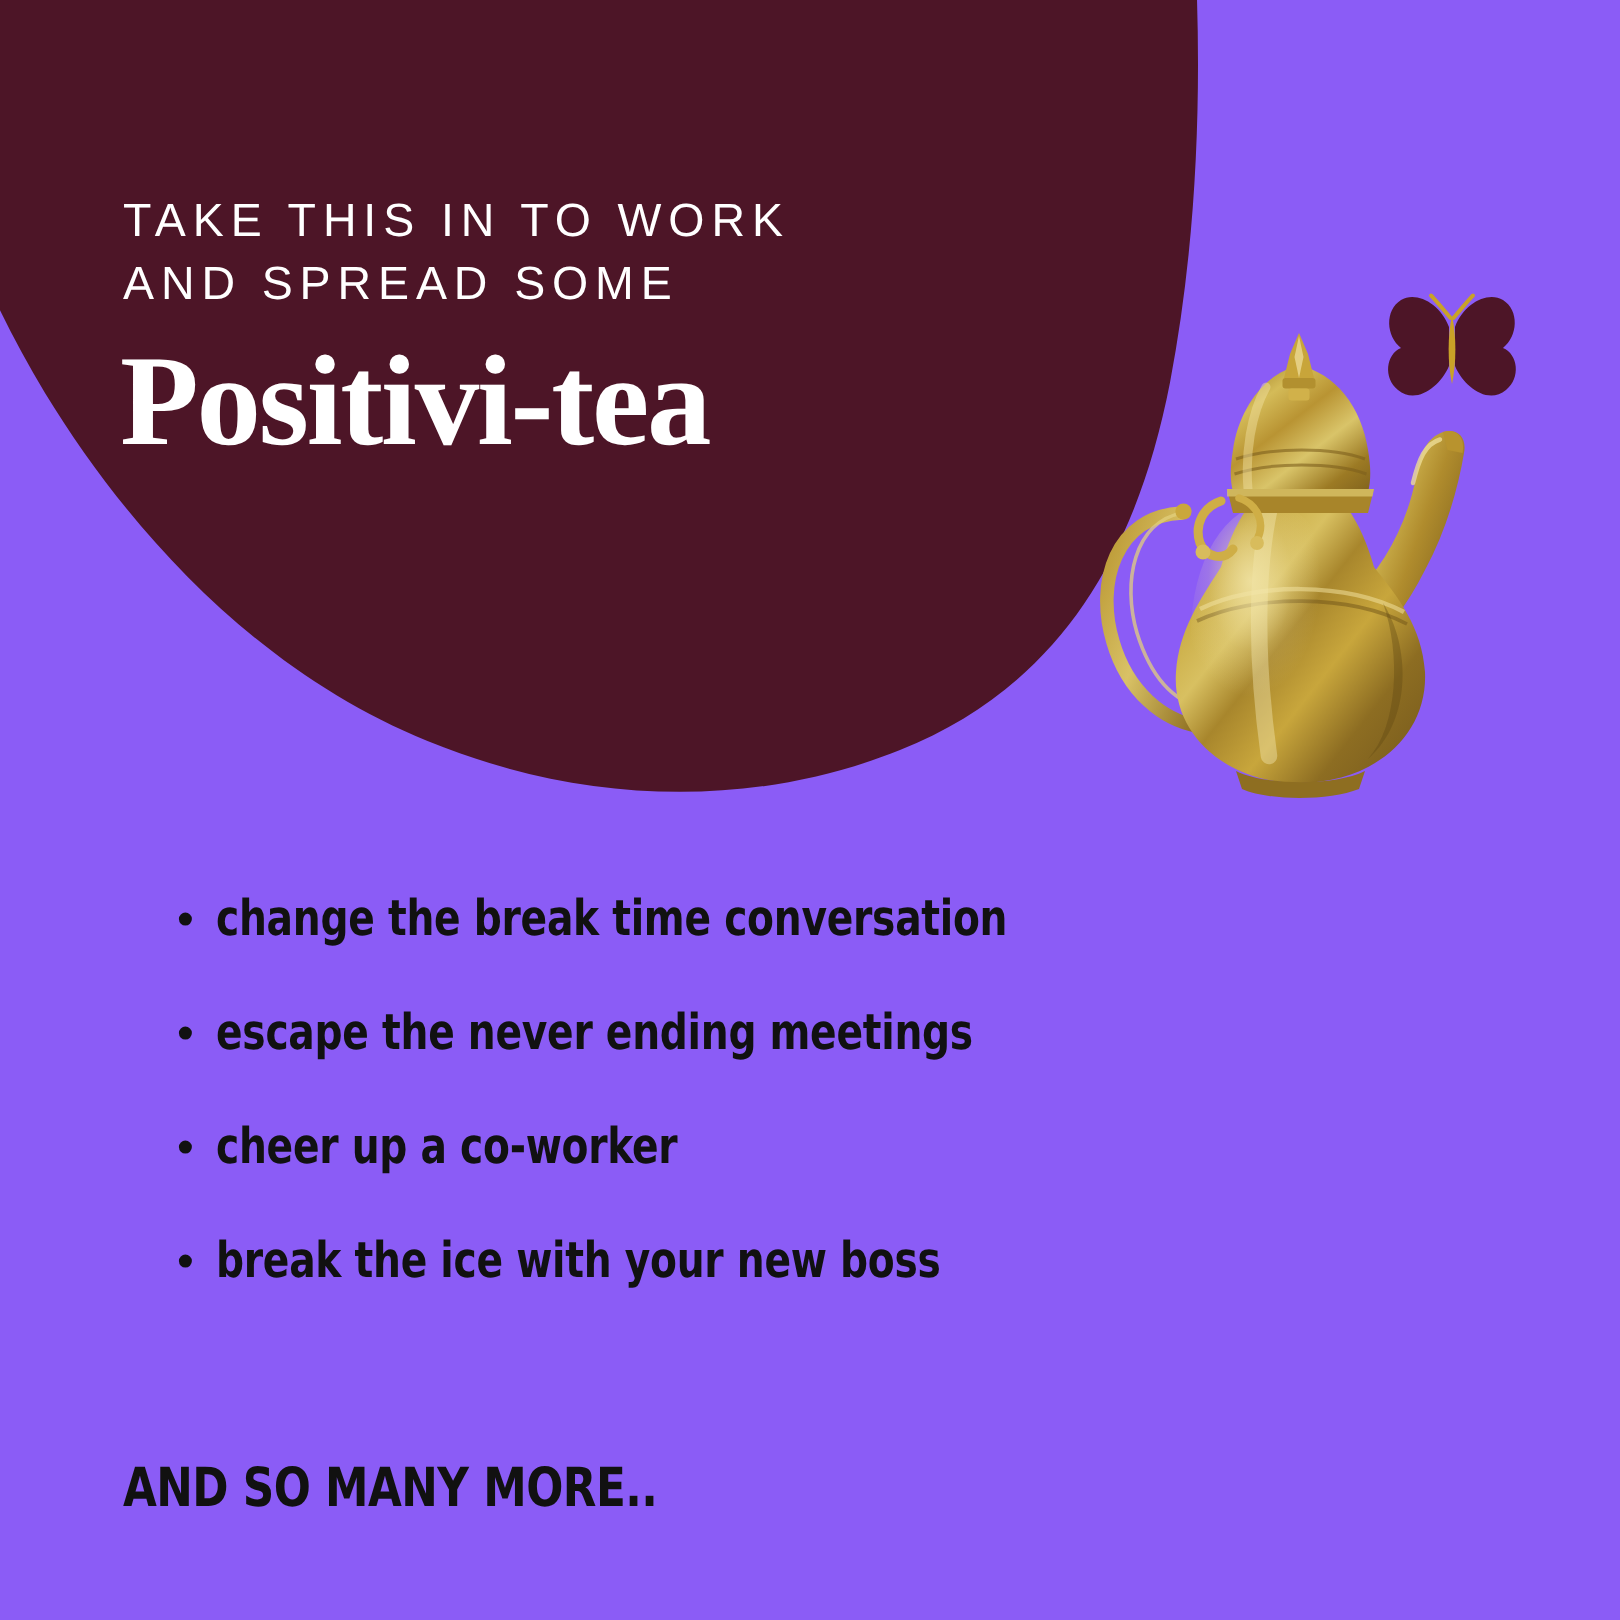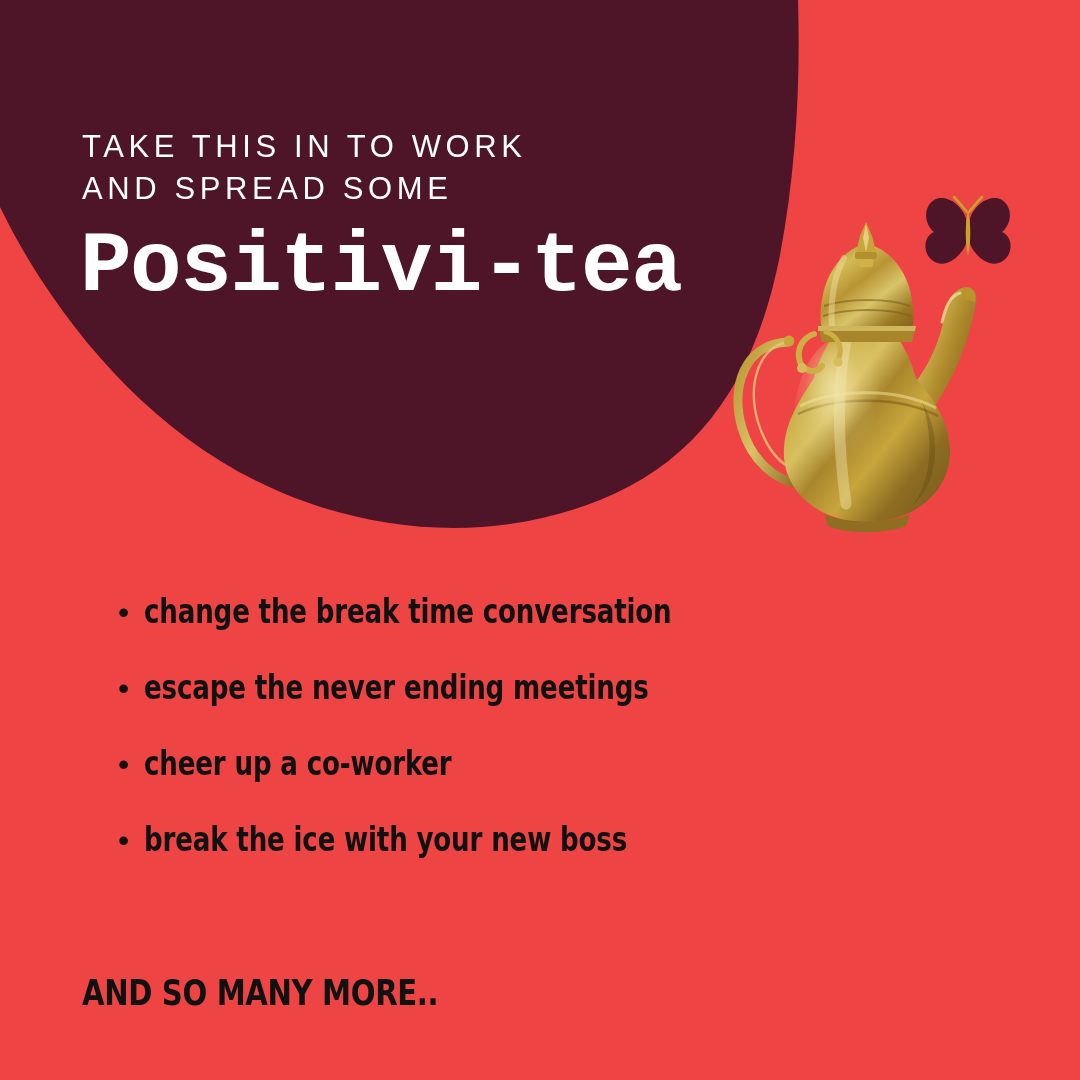--- a/index.html
+++ b/index.html
@@ -5,21 +5,21 @@
   html, body {
     margin: 0;
     padding: 0;
     background: #ffffff;
   }
   #poster {
     position: relative;
     width: 1080px;
     height: 1080px;
     overflow: hidden;
-    background: #ef4444;
+    background: #8b5cf6;
     font-family: "Liberation Sans", sans-serif;
   }
 
   
   .blob-layer {
     position: absolute;
     left: 0; top: 0;
     width: 1080px; height: 1080px;
     pointer-events: none;
   }
@@ -37,21 +37,21 @@
     line-height: 42px;
     letter-spacing: 4.6px;
     text-transform: uppercase;
     white-space: pre-line;
   }
   .headline {
     position: absolute;
     left: 80px;
     top: 217px;
     color: #ffffff;
-    font-family: Liberation Mono, monospace;
+    font-family: Liberation Serif, serif;
     font-size: 86px;
     font-weight: 700;
     letter-spacing: -1.5px;
     line-height: 100px;
   }
 
   
   .bullets {
     position: absolute;
     left: 118px;

